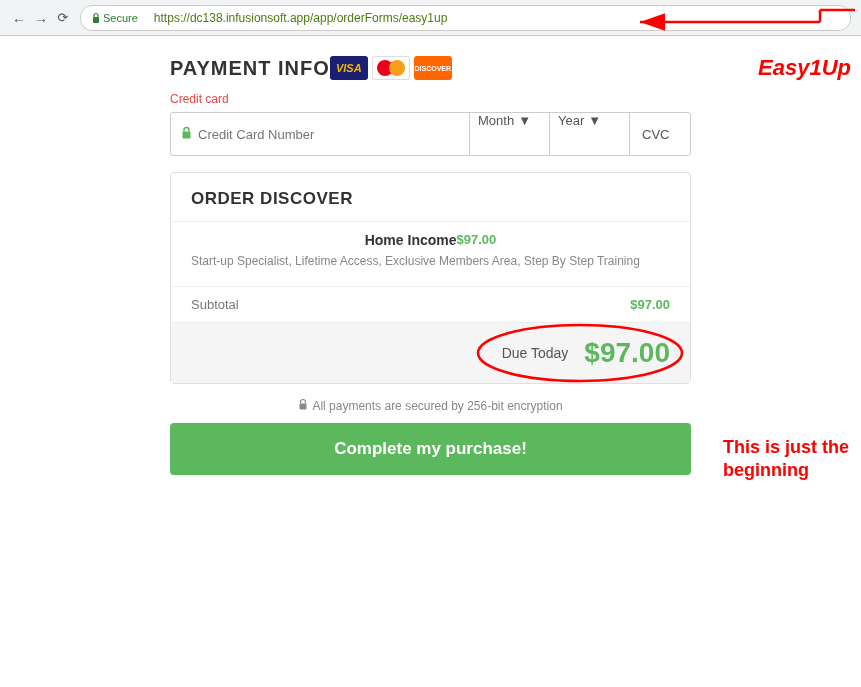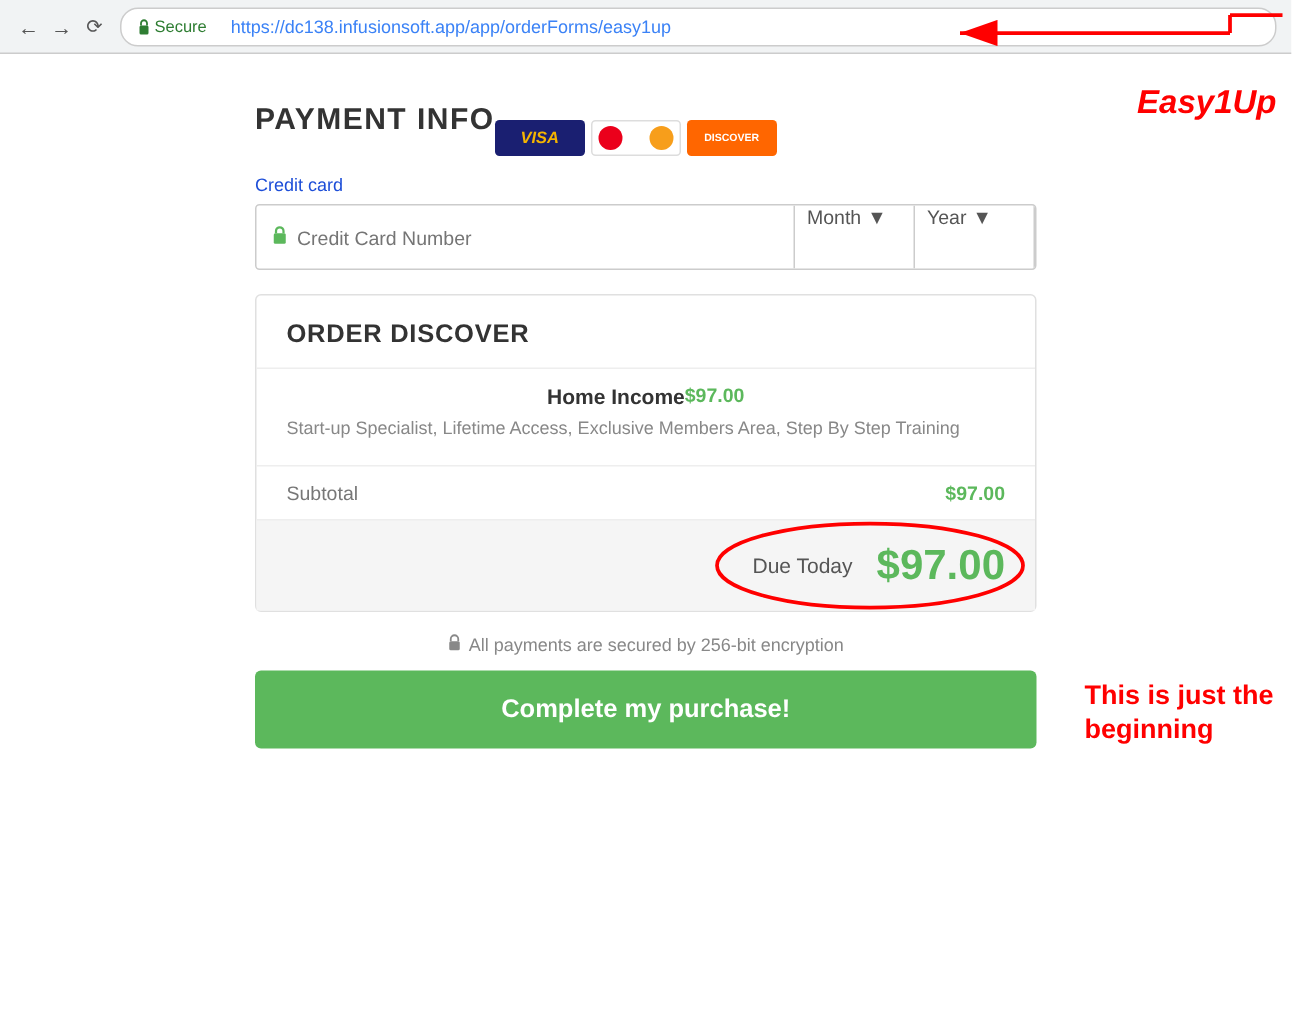--- a/index.html
+++ b/index.html
@@ -48,21 +48,21 @@
       height: 26px;
       font-size: 12px;
       color: #333;
     }
     .secure-icon {
       color: #2e7d32;
       font-size: 11px;
       margin-right: 4px;
       display: flex; align-items: center; gap: 2px;
     }
-    .url-text { color: #3b82f6; font-size: 12px; padding-left: 12px; }
+    .url-text { color: #4d7c0f; font-size: 12px; padding-left: 12px; }
     .easy1up-label {
       position: absolute;
       top: 55px;
       right: 10px;
       color: red;
       font-size: 22px;
       font-weight: bold;
       font-style: italic;
     }
 
@@ -83,38 +83,38 @@
       font-weight: bold;
       color: #333;
       letter-spacing: 1px;
     }
     .card-icons {
       display: flex;
       gap: 4px;
       align-items: center;
     }
     .card-icon {
-      width: 60px; height: 24px;
+      width: 38px; height: 24px;
       border-radius: 3px;
       display: flex; align-items: center; justify-content: center;
-      font-size: 8px; font-weight: bold; margin-top: 24px;
+      font-size: 8px; font-weight: bold;
     }
     .visa-icon { background: #1a1f71; color: #f4b400; font-size: 11px; font-weight: 900; font-style: italic; }
     .mc-icon { 
       background: #fff; 
       position: relative;
       border: 1px solid #ddd;
     }
     .mc-left { width: 16px; height: 16px; background: #eb001b; border-radius: 50%; position: absolute; left: 4px; }
     .mc-right { width: 16px; height: 16px; background: #f79e1b; border-radius: 50%; position: absolute; right: 4px; }
     .discover-icon { background: #ff6600; color: #fff; font-size: 7px; font-weight: bold; letter-spacing: 0; }
 
     .credit-card-label {
       font-size: 12px;
-      color: #1d4ed8;
+      color: #ef4444;
       margin-bottom: 6px;
     }
 
     .card-form {
       display: flex;
       border: 1px solid #ccc;
       border-radius: 3px;
       overflow: hidden;
       margin-bottom: 16px;
     }
@@ -244,21 +244,21 @@
     }
 
     
     .annotation-beginning {
       position: absolute;
       right: 8px;
       color: red;
       font-size: 18px;
       font-weight: bold;
       line-height: 1.3;
-      top: 416px;
+      top: 400px;
       width: 130px;
       text-align: left;
     }
 
     .security-note {
       text-align: center;
       font-size: 12px;
       color: #888;
       margin: 14px 0 10px 0;
       display: flex;
@@ -354,20 +354,23 @@
       <input class="card-number-input" type="text" placeholder="Credit Card Number" style="">
     </div>
     <div class="month-field">
       <span>Month</span>
       <span class="dropdown-arrow">▼</span>
     </div>
     <div class="year-field">
       <span>Year</span>
       <span class="dropdown-arrow">▼</span>
     </div>
+    <div class="cvc-field">
+      <span>CVC</span>
+    </div>
   </div>
 
   <div class="order-summary">
     <div class="order-summary-title">ORDER DISCOVER</div>
     <div class="order-item">
       <div class="order-item-row">
         <span class="order-item-name">Home Income</span>
         <span class="order-item-price">$97.00</span>
       </div>
       <div class="order-item-desc">Start-up Specialist, Lifetime Access, Exclusive Members Area, Step By Step Training</div>

